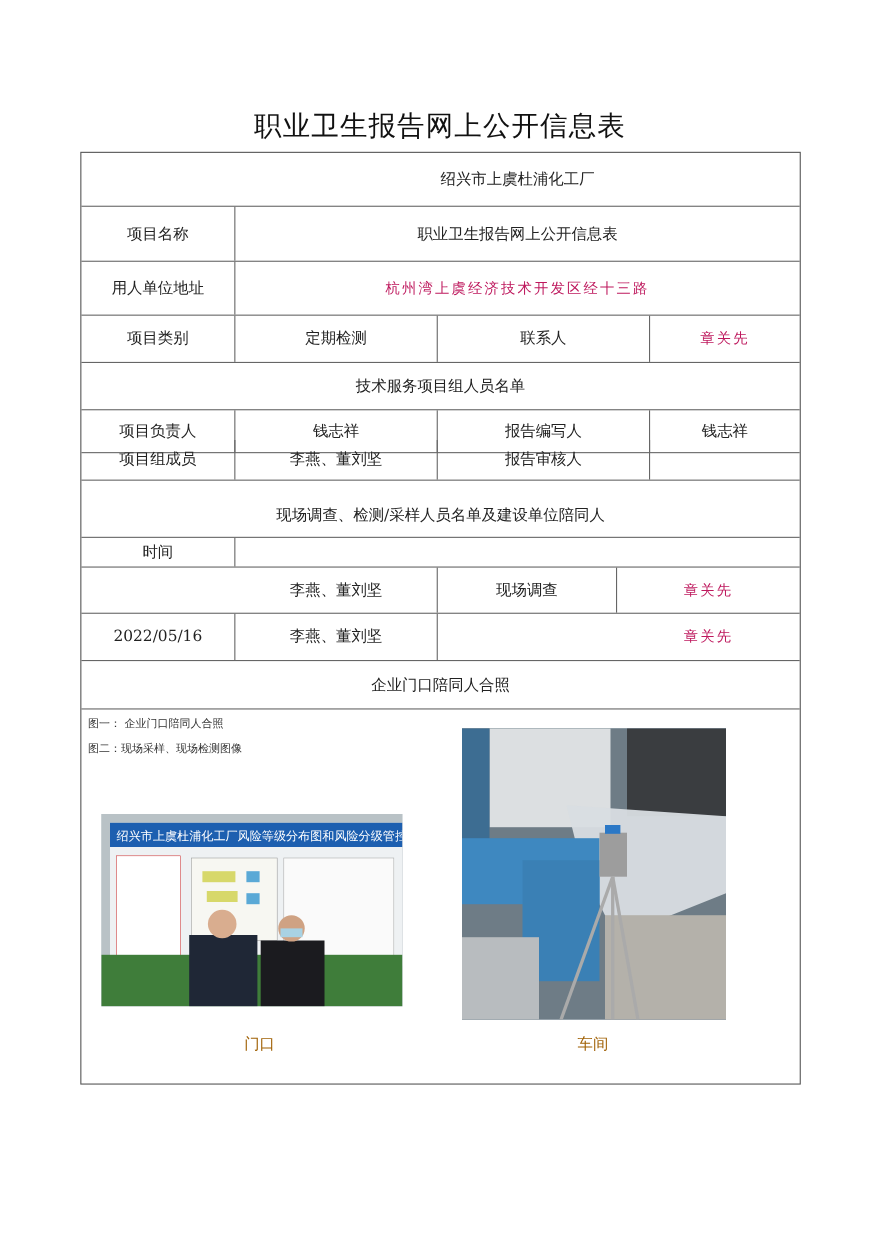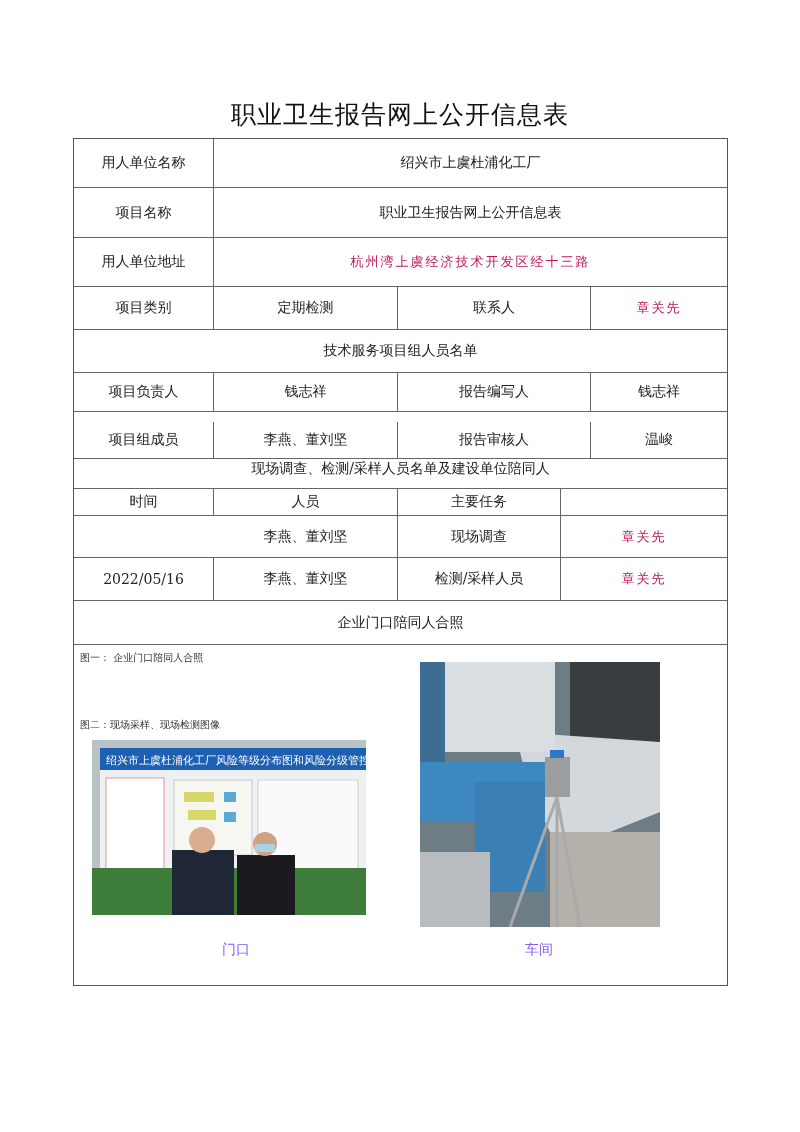--- a/index.html
+++ b/index.html
@@ -7,31 +7,30 @@
   .title { position:absolute; top:98px; left:0; width:800px; text-align:center; font-size:25px; color:#111; letter-spacing:1px; }
   .tbl { position:absolute; left:73px; top:138px; width:655px; height:848px; border:1px solid #555; box-sizing:border-box; }
   .row { position:absolute; left:0; right:0; border-bottom:1px solid #666; box-sizing:border-box; }
   .cell { position:absolute; top:0; bottom:0; display:flex; align-items:center; justify-content:center; font-size:14px; border-right:1px solid #666; box-sizing:border-box; }
   .cell.last { border-right:none; }
   .muted { color:#be185d; letter-spacing:2px; font-size:13px; }
   .photo-area { position:absolute; left:0; right:0; top:506px; bottom:0; }
   .cap { position:absolute; left:6px; font-size:10px; color:#333; }
   .photo1 { position:absolute; left:18px; top:95px; width:274px; height:175px; overflow:hidden; background:#cfd6da; }
   .photo2 { position:absolute; left:346px; top:17px; width:240px; height:265px; overflow:hidden; background:#8a9aa6; }
-  .label { position:absolute; font-size:14px; color:#8b5cf6; }
+  .label { position:absolute; font-size:14px; color:#a16207; }
 </style>
 </head>
 <body>
 
 <div class="title">职业卫生报告网上公开信息表</div>
 
 <div class="tbl">
 
   <div class="row" style="top:0;height:49px;">
-    <div class="cell" style="left:0;width:140px;">用人单位名称</div>
     <div class="cell last" style="left:140px;right:0;">绍兴市上虞杜浦化工厂</div>
   </div>
   <div class="row" style="top:49px;height:50px;">
     <div class="cell" style="left:0;width:140px;">项目名称</div>
     <div class="cell last" style="left:140px;right:0;">职业卫生报告网上公开信息表</div>
   </div>
   <div class="row" style="top:99px;height:49px;">
     <div class="cell" style="left:0;width:140px;">用人单位地址</div>
     <div class="cell last muted" style="left:140px;right:0;">杭州湾上虞经济技术开发区经十三路</div>
   </div>
@@ -43,52 +42,48 @@
   </div>
   <div class="row" style="top:191px;height:43px;">
     <div class="cell last" style="left:0;right:0;">技术服务项目组人员名单</div>
   </div>
   <div class="row" style="top:234px;height:39px;">
     <div class="cell" style="left:0;width:140px;">项目负责人</div>
     <div class="cell" style="left:140px;width:184px;">钱志祥</div>
     <div class="cell" style="left:324px;width:193px;">报告编写人</div>
     <div class="cell last" style="left:517px;right:0;">钱志祥</div>
   </div>
-  <div class="row" style="top:283px;height:37px;">
+  <div class="row" style="top:261px;height:37px;">
     <div class="cell" style="left:0;width:140px;">项目组成员</div>
     <div class="cell" style="left:140px;width:184px;">李燕、董刘坚</div>
     <div class="cell" style="left:324px;width:193px;">报告审核人</div>
-    <div class="cell last" style="left:517px;right:0;">温峻</div>
   </div>
   <div class="row" style="top:310px;height:40px;">
     <div class="cell last" style="left:0;right:0;">现场调查、检测/采样人员名单及建设单位陪同人</div>
   </div>
   <div class="row" style="top:350px;height:27px;">
     <div class="cell" style="left:0;width:140px;">时间</div>
-    <div class="cell" style="left:140px;width:184px;">人员</div>
-    <div class="cell" style="left:324px;width:163px;">主要任务</div>
   </div>
   <div class="row" style="top:377px;height:42px;">
     <div class="cell" style="left:140px;width:184px;">李燕、董刘坚</div>
     <div class="cell" style="left:324px;width:163px;">现场调查</div>
     <div class="cell last muted" style="left:487px;right:0;">章关先</div>
   </div>
   <div class="row" style="top:419px;height:43px;">
     <div class="cell" style="left:0;width:140px;text-align:center;">2022/05/16</div>
     <div class="cell" style="left:140px;width:184px;">李燕、董刘坚</div>
-    <div class="cell" style="left:324px;width:163px;">检测/采样人员</div>
     <div class="cell last muted" style="left:487px;right:0;">章关先</div>
   </div>
   <div class="row" style="top:462px;height:44px;">
     <div class="cell last" style="left:0;right:0;">企业门口陪同人合照</div>
   </div>
 
   <div class="photo-area">
     <div class="cap" style="top:6px;">图一：  企业门口陪同人合照</div>
-    <div class="cap" style="top:29px;margin-top:44px;">图二：现场采样、现场检测图像</div>
+    <div class="cap" style="top:29px;">图二：现场采样、现场检测图像</div>
 
     <div class="photo1">
       <svg width="274" height="175" viewBox="0 0 274 175">
         <rect x="0" y="0" width="274" height="175" fill="#b9c2c6"></rect>
         <rect x="8" y="8" width="266" height="130" fill="#eef1f3"></rect>
         <rect x="8" y="8" width="266" height="22" fill="#1d5fb0"></rect>
         <text x="14" y="24" font-size="11" fill="#fff" font-family="DejaVu Sans, sans-serif">绍兴市上虞杜浦化工厂风险等级分布图和风险分级管控实施</text>
         <rect x="14" y="38" width="58" height="92" fill="#fff" stroke="#c33" stroke-width="0.5"></rect>
         <rect x="82" y="40" width="78" height="75" fill="#f7f7f2" stroke="#999" stroke-width="0.5"></rect>
         <rect x="92" y="52" width="30" height="10" fill="#d7d86a"></rect>

